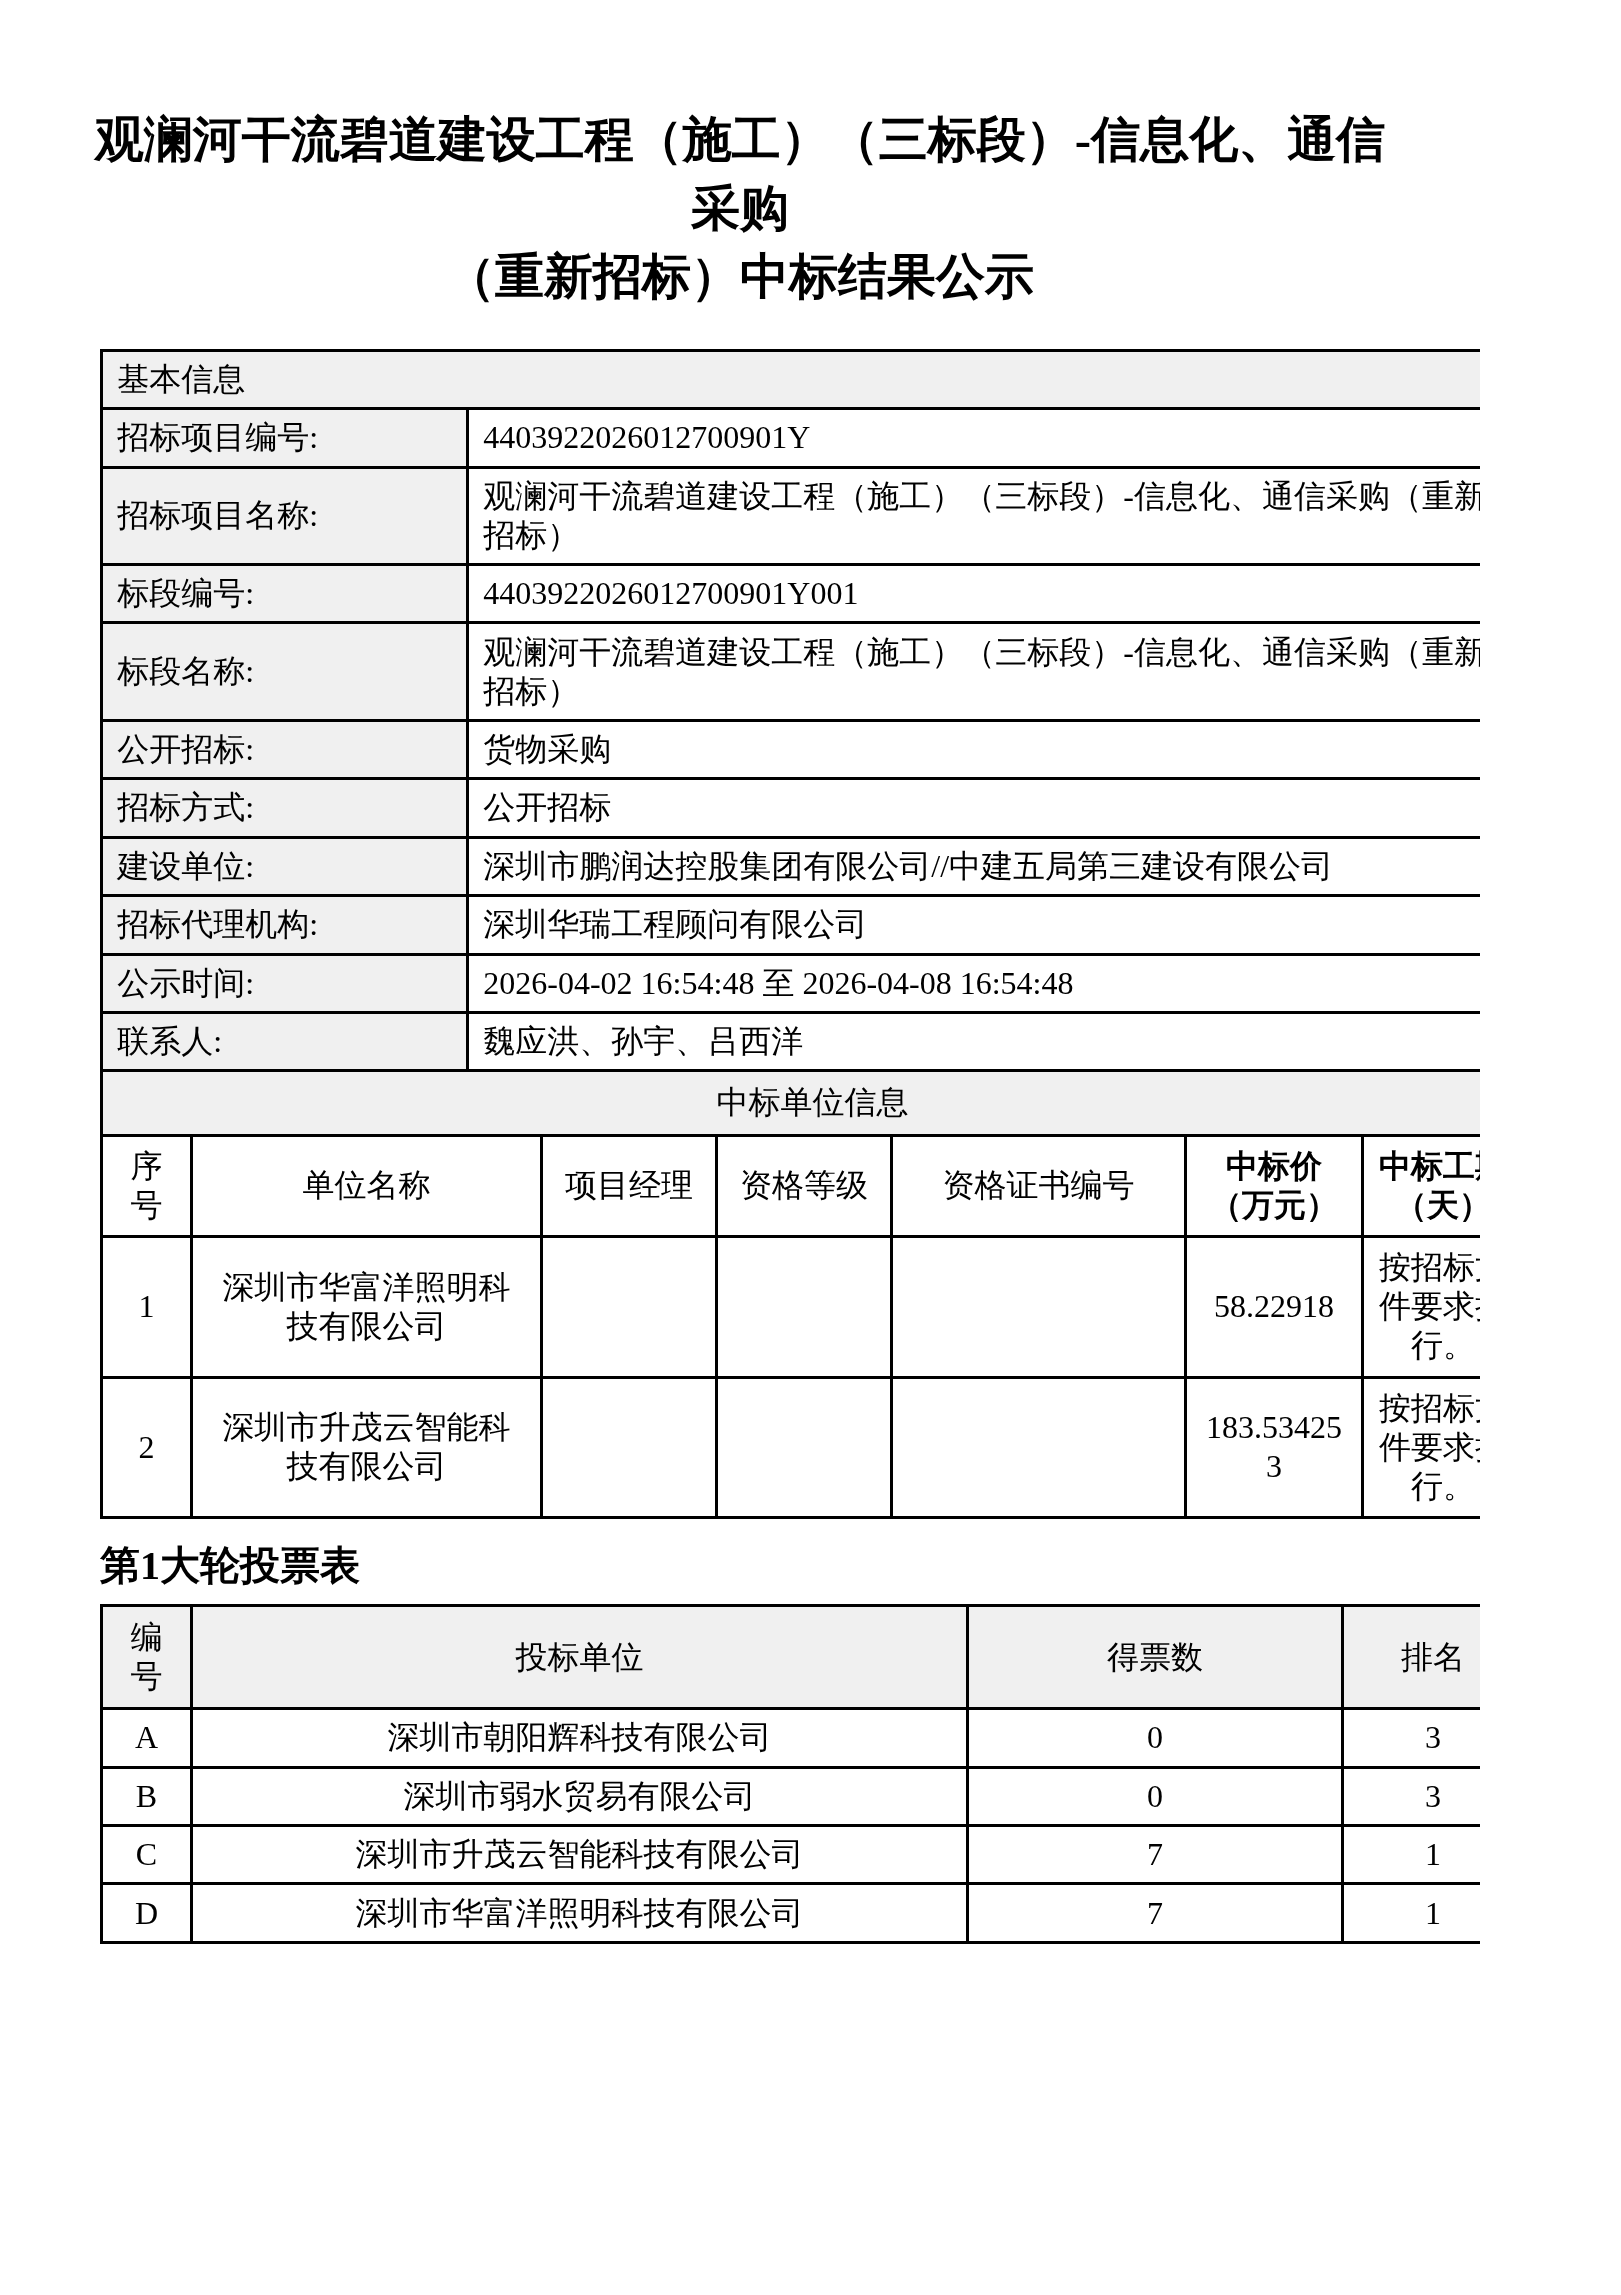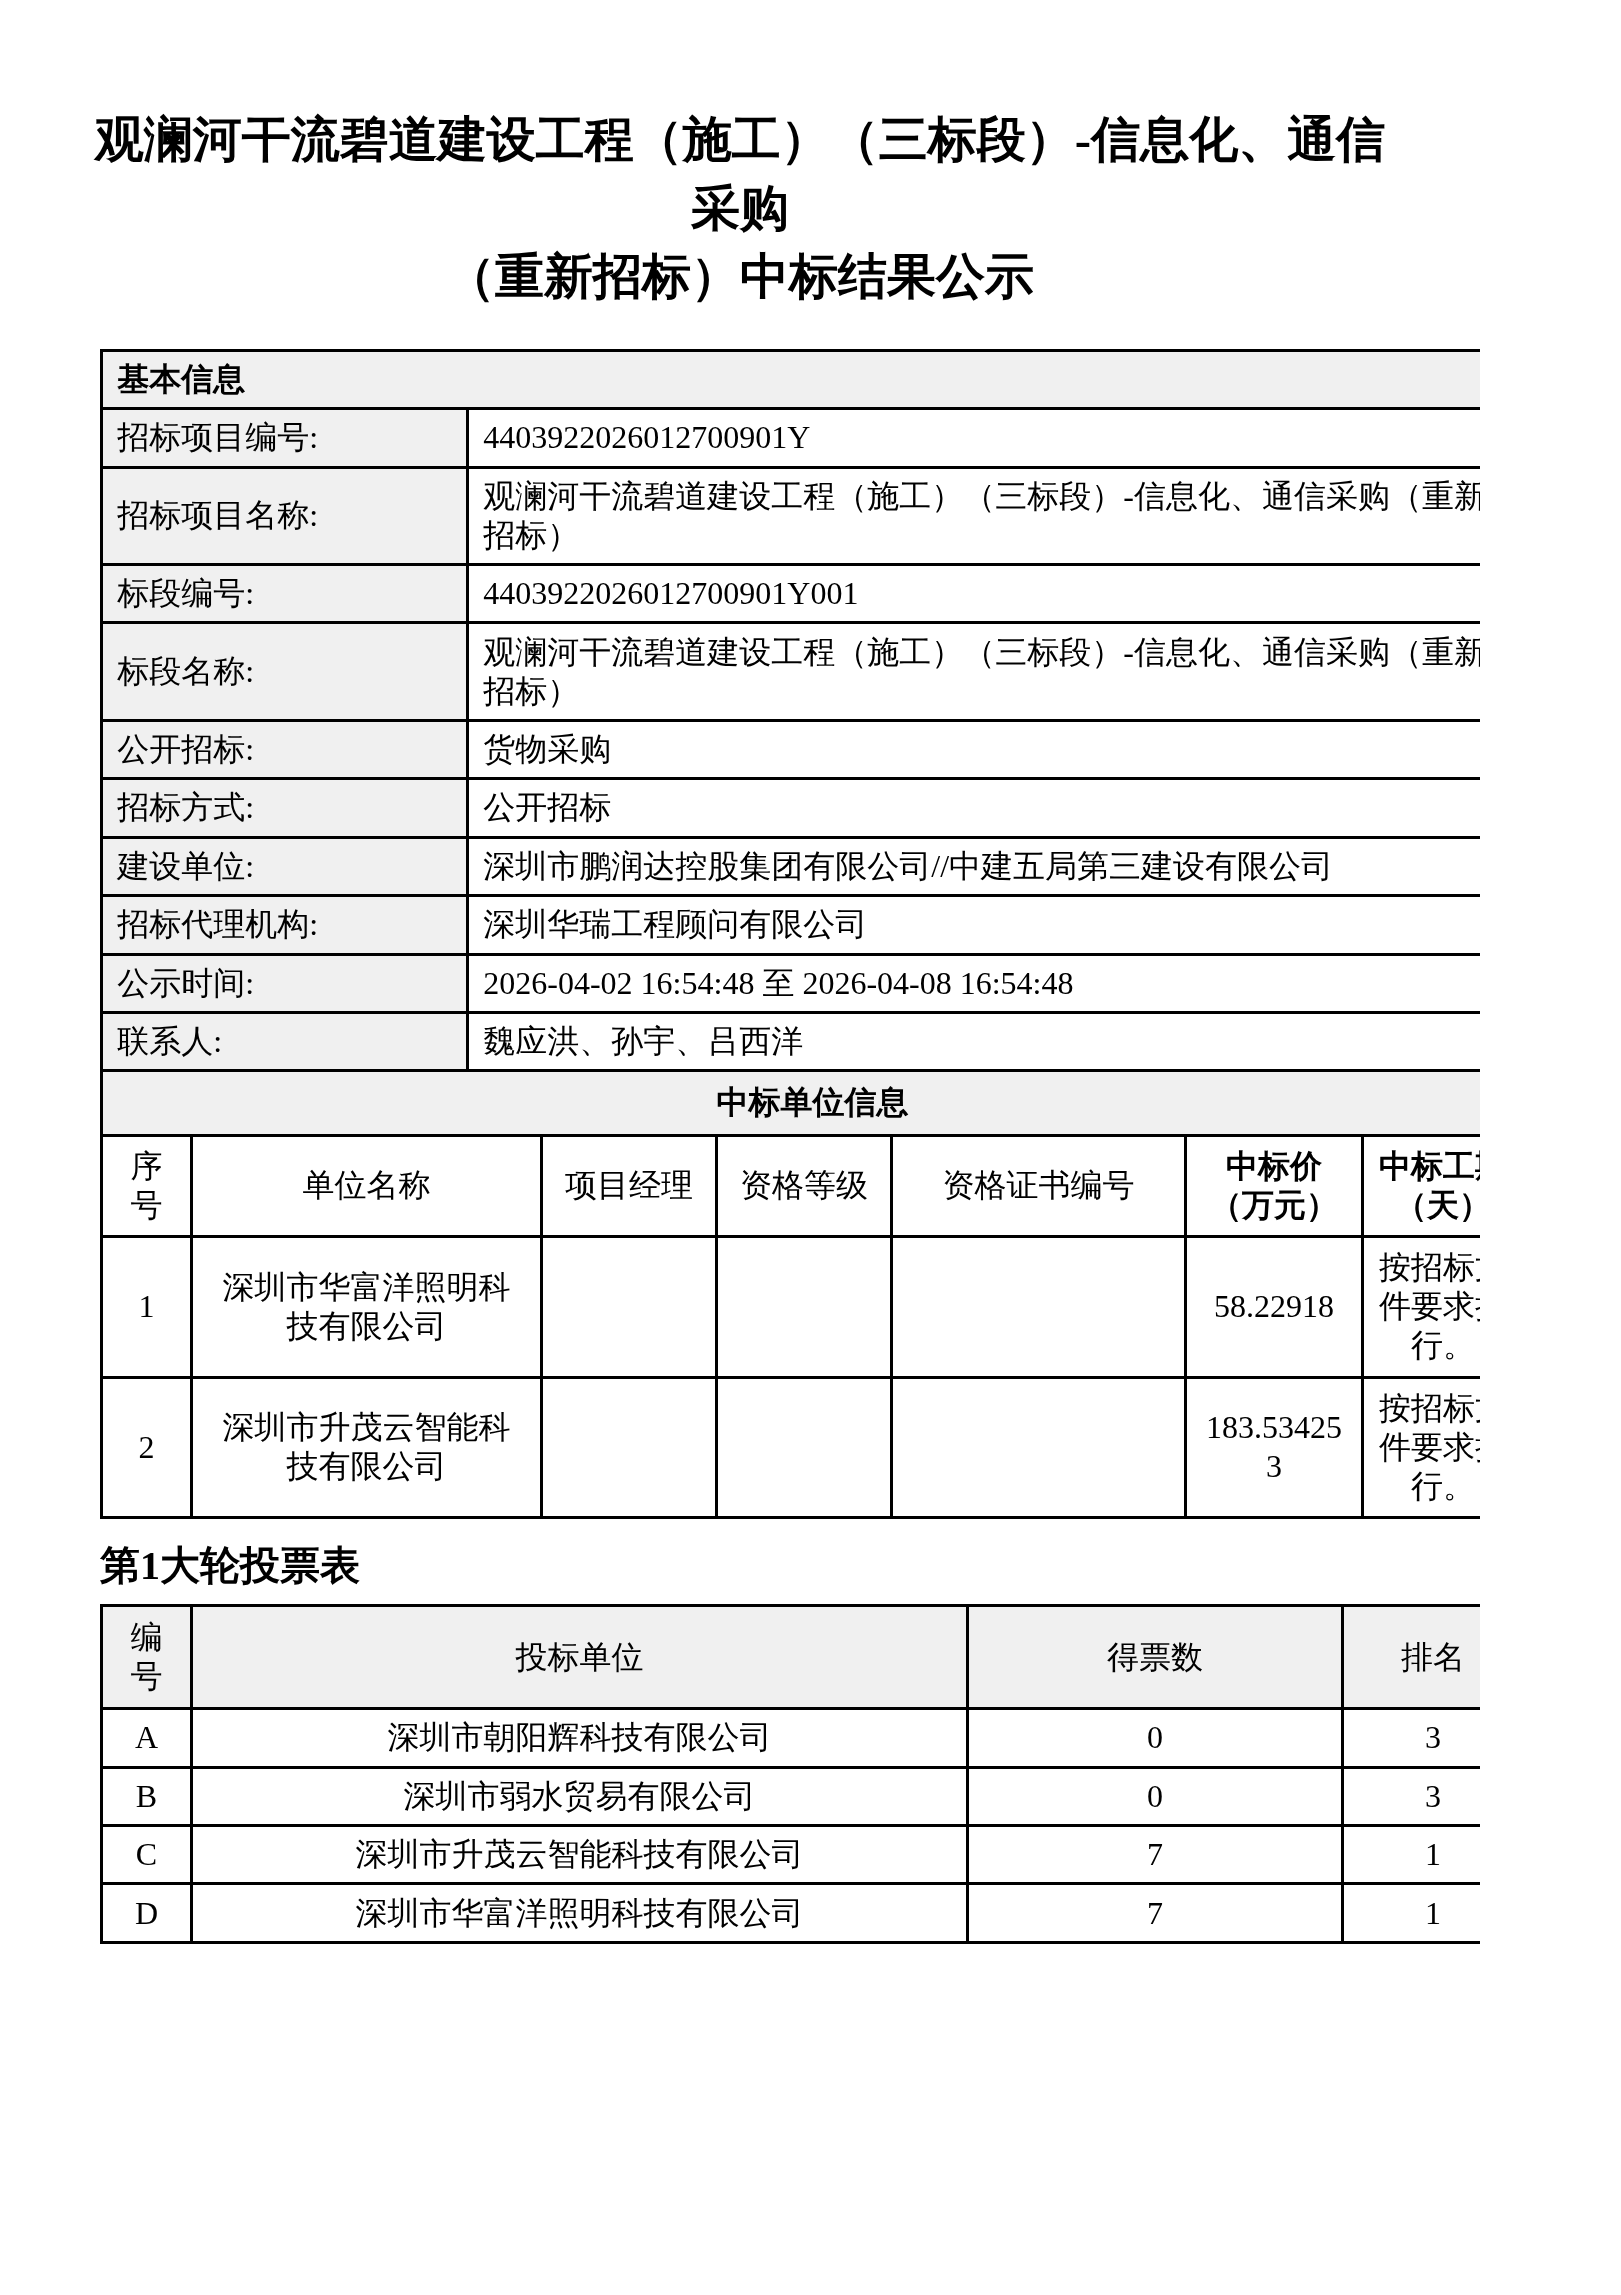--- a/index.html
+++ b/index.html
@@ -36,21 +36,21 @@
   .tbl td{
     border:3.1px solid var(--border-color);
     font-size:32px;
     line-height:1.22;
     padding:8.2px 14.3px;
     vertical-align:middle;
     overflow:hidden;
   }
   .section-header{
     background:var(--section-bg);
-    font-weight:bold;
+    font-weight:normal;
     font-size:34px;
     padding:11.2px 15.3px;
   }
   .info-table{margin-top:37px;}
   .info-table td.label{
     background:var(--section-bg);
     width:366px;
   }
   .winners-table{margin-top:-3.1px;}
   .winners-table td{text-align:center;padding:10.2px 12.3px;}

